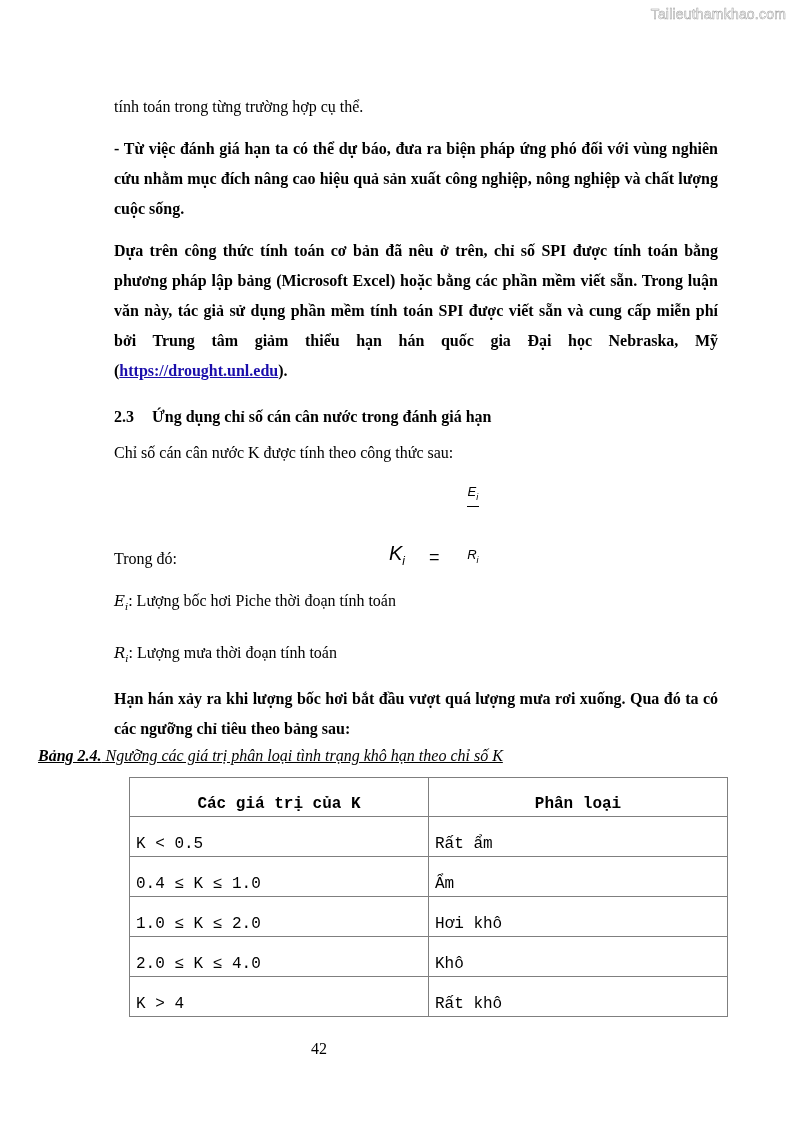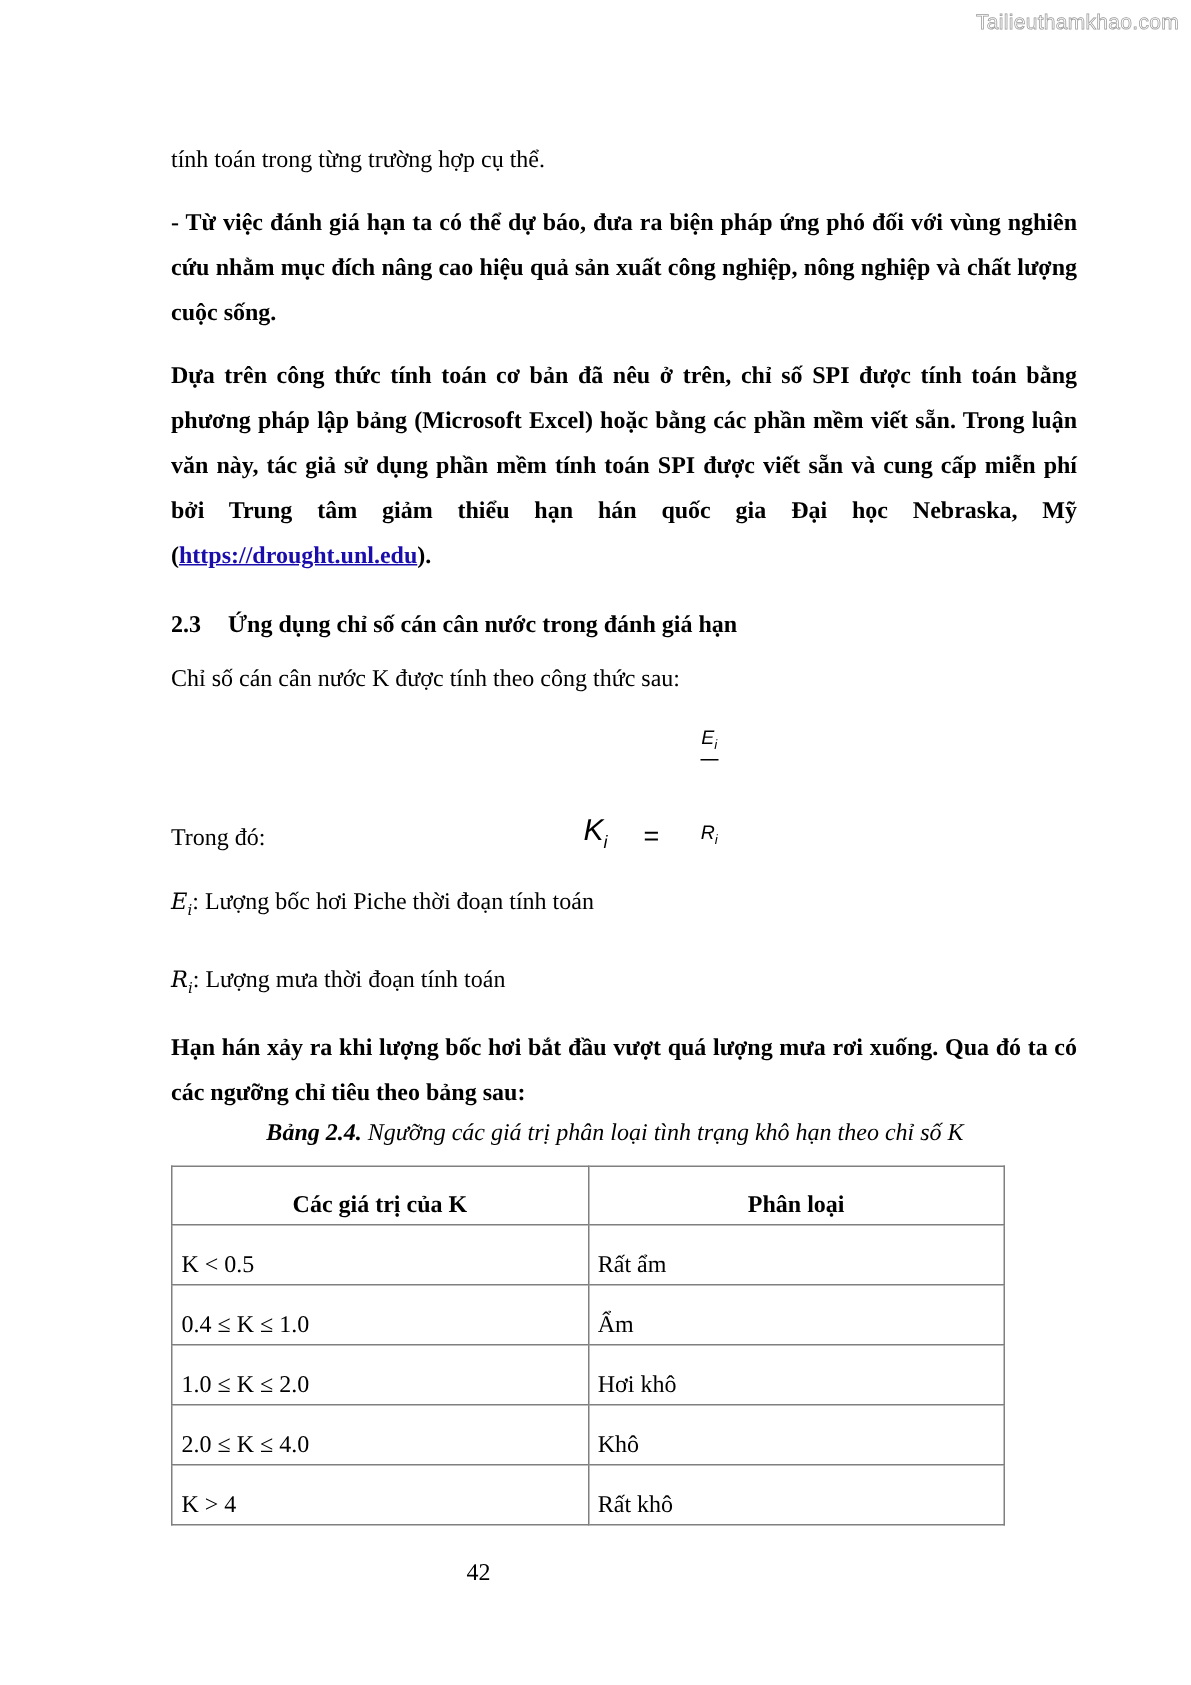--- a/index.html
+++ b/index.html
@@ -33,27 +33,27 @@
   .frac { display: inline-flex; flex-direction: column; align-items: center; font-size: 13px; margin-left: 2px; }
   .frac .top { border-bottom: 1px solid #000; padding: 0 1px 1px 1px; line-height: 16px; }
   .frac .bot { line-height: 18px; margin-top: 39px; }
   .frac sub { font-size: 9px; }
   .var { font-family: "DejaVu Serif", serif; font-style: italic; font-size: 15px; }
   .var sub { font-size: 10px; }
   .line {
     position: absolute; left: 114px; line-height: 22px; margin: 0;
   }
   .caption {
-    position: absolute; left: 0; width: 794px; top: 745px; text-align: center;
-    font-style: italic; line-height: 22px; padding-left: 26px; box-sizing: border-box;
+    position: absolute; left: 0; width: 794px; top: 745px; 
+    font-style: italic; line-height: 22px; padding-left: 38px; box-sizing: border-box; text-decoration: underline;
   }
   .caption b { font-weight: bold; }
   table.ktable {
-    position: absolute; left: 114px; top: 777px; width: 556px;
-    border-collapse: collapse; font-size: 16px;
+    position: absolute; left: 129px; top: 777px; width: 599px;
+    border-collapse: collapse; font-size: 16px; font-family: Liberation Mono, monospace;
   }
   table.ktable td, table.ktable th {
     border: 1px solid #7f7f7f; height: 36px; padding: 0 6px; vertical-align: bottom;
     padding-bottom: 3px;
   }
   table.ktable th { text-align: center; font-weight: bold; width: 50%; }
   table.ktable td { text-align: left; font-weight: normal; }
   table.ktable tr.head th { height: 35px; }
   .page-number {
     position: absolute; left: 0; width: 638px; top: 1040px; text-align: center; font-size: 16px;

